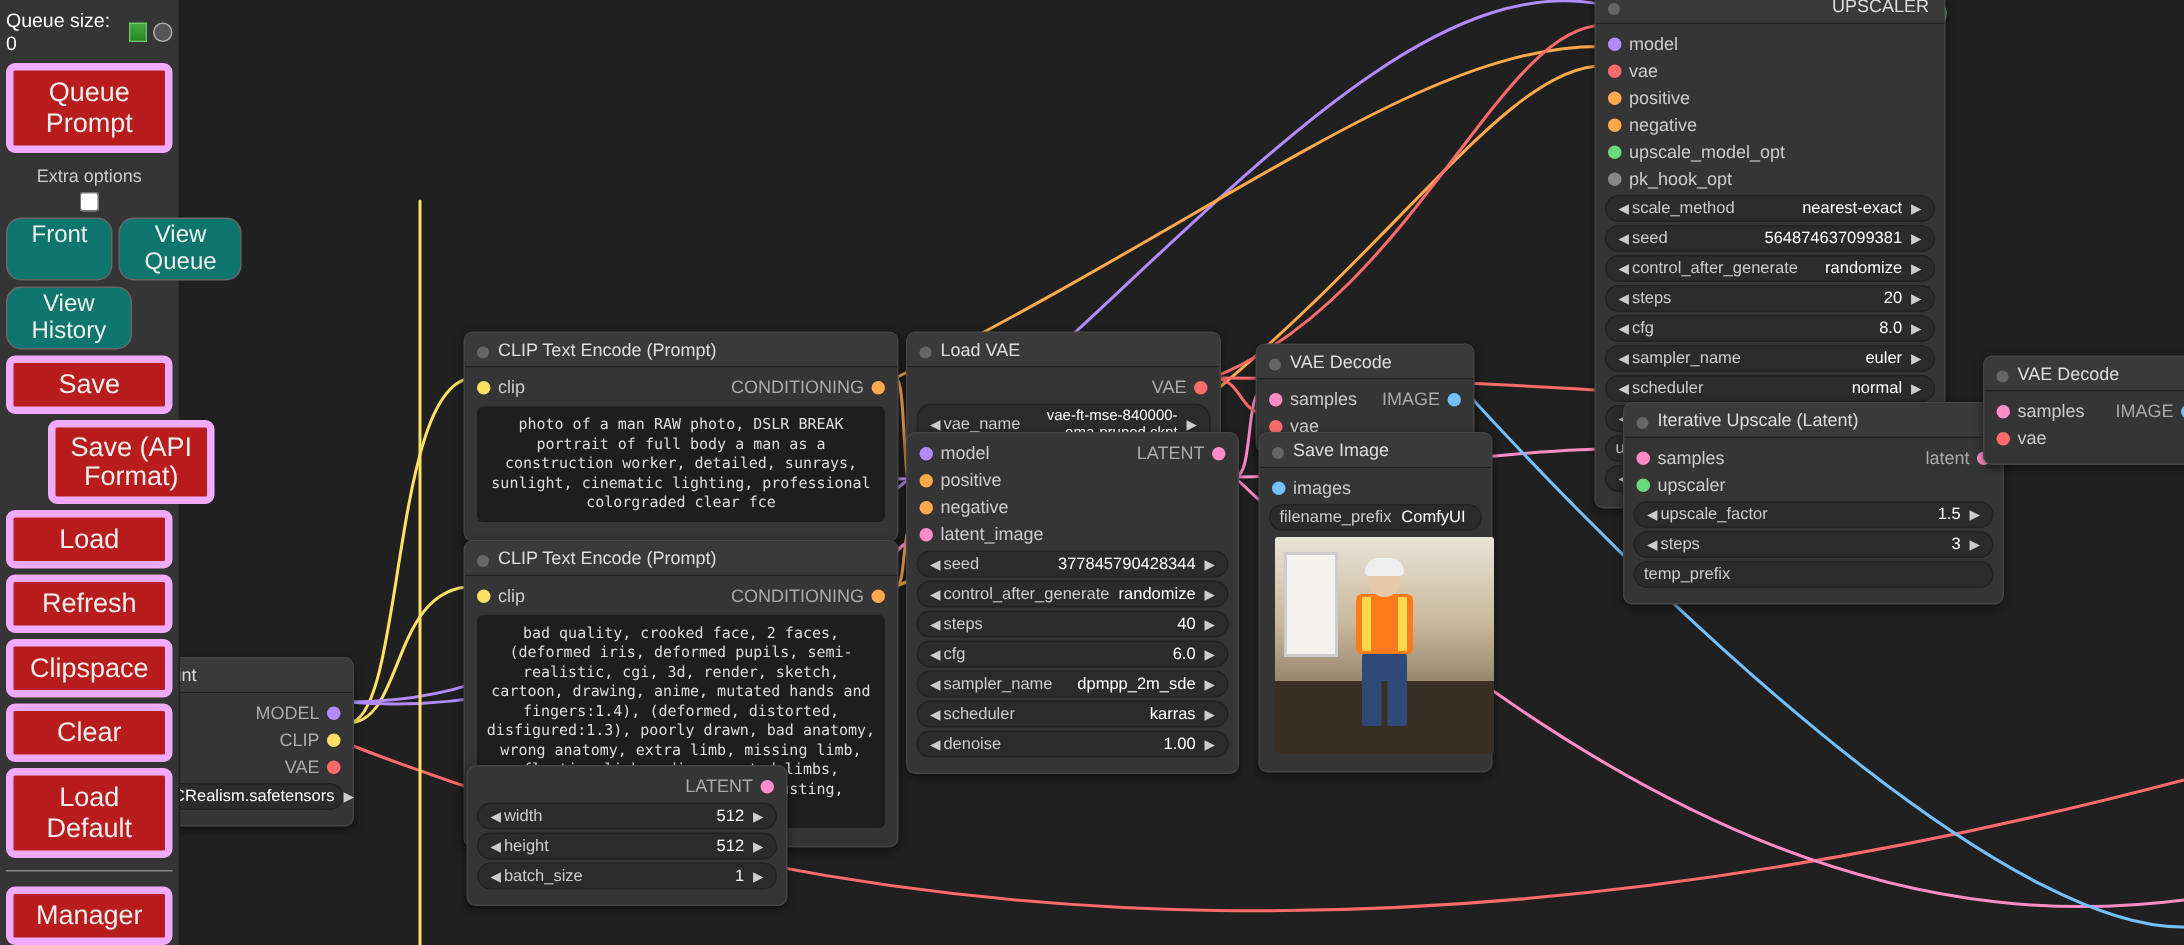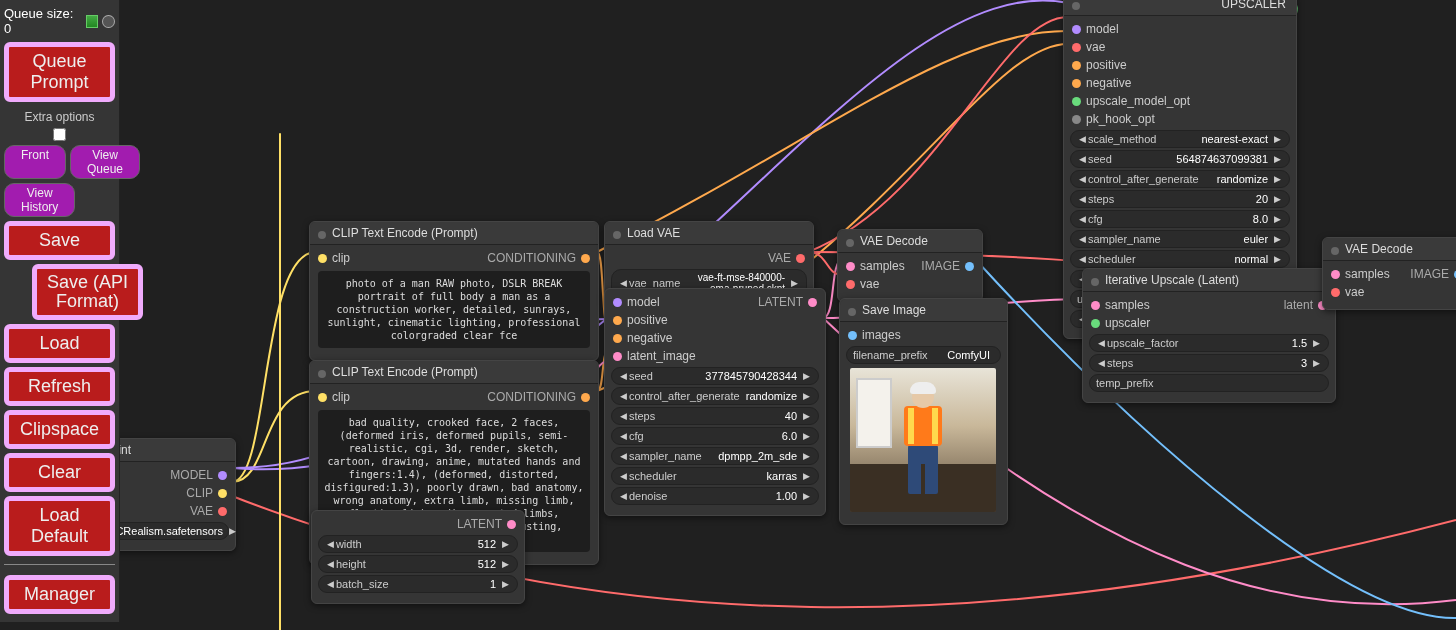--- a/index.html
+++ b/index.html
@@ -56,22 +56,22 @@
     padding: 4px 2px;
     font-size: 18px;
     text-align:center;
     margin-bottom: 4px;
     cursor:pointer;
   }
   .two-row { line-height:1.05;margin-left:28px;}
   .extra-line { font-size:12px; color:#ccc; padding:4px 0; display:flex; align-items:center; gap:4px;flex-direction:column;}
   .pill-row { display:flex; gap:4px; margin-bottom:4px;}
   .pill {
-    flex:1; background:#a21caf; color:#eee; border:1px solid #666;
-    border-radius:10px; font-size:12px; padding:2px 16px; text-align:center; cursor:pointer;
+    flex:1; background:#0f766e; color:#eee; border:1px solid #666;
+    border-radius:10px; font-size:16px; padding:2px 16px; text-align:center; cursor:pointer;
   }
   .divider { border-top:1px solid #888; margin: 8px 0 10px 0;}
   
   .node {
     position:absolute;
     background:#353535;
     border:1px solid #444;
     border-radius:6px;
     box-shadow: 0 2px 6px rgba(0,0,0,.5);
     color:#ccc;
@@ -409,21 +409,21 @@
         </div>
     <div class="row">
           <span class="lab">
             <span class="dot d-vae"></span>
             <span>vae</span>
           </span>
         </div>
   </div>
 </div>
 
-<div class="node" style="left:839px; top:298px; width:169px;">
+<div class="node" style="left:839px; top:288px; width:156px;">
   <div class="nhead">Save Image</div>
   <div class="nbody">
     <div class="row">
           <span class="lab">
             <span class="dot d-image"></span>
             <span>images</span>
           </span>
         </div>
     <div class="widget">
           <span class="wlab">filename_prefix</span>

